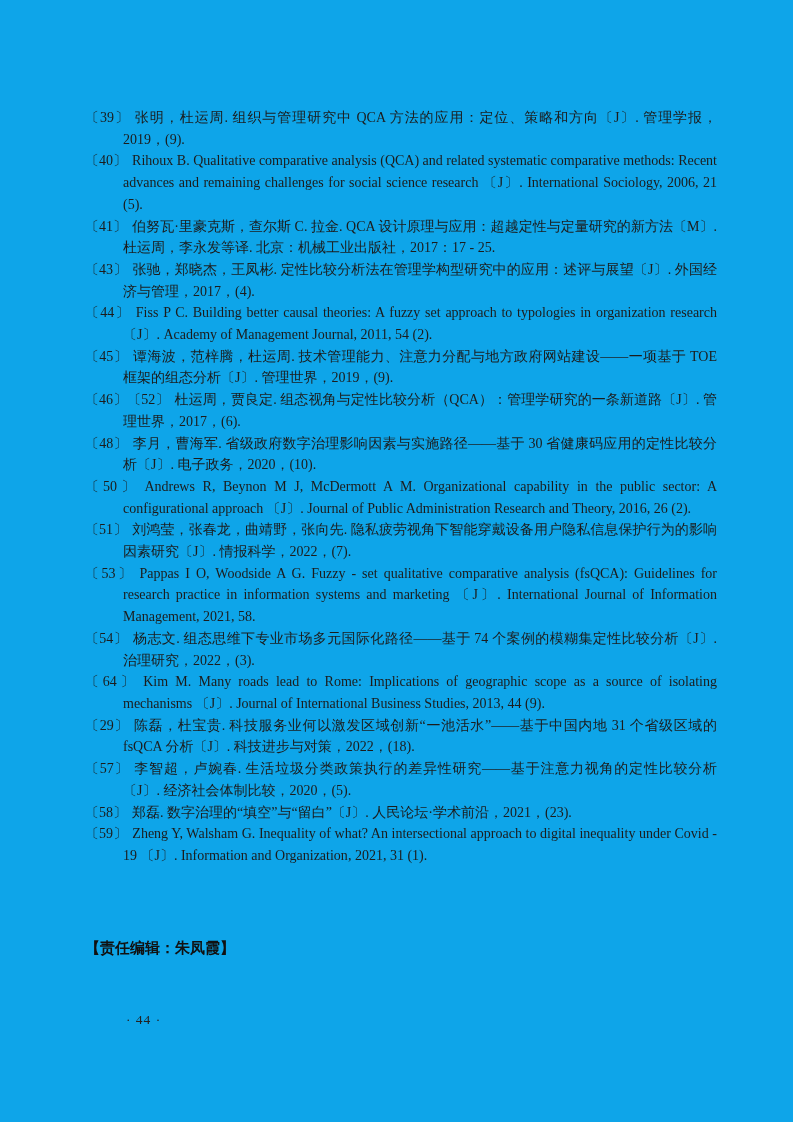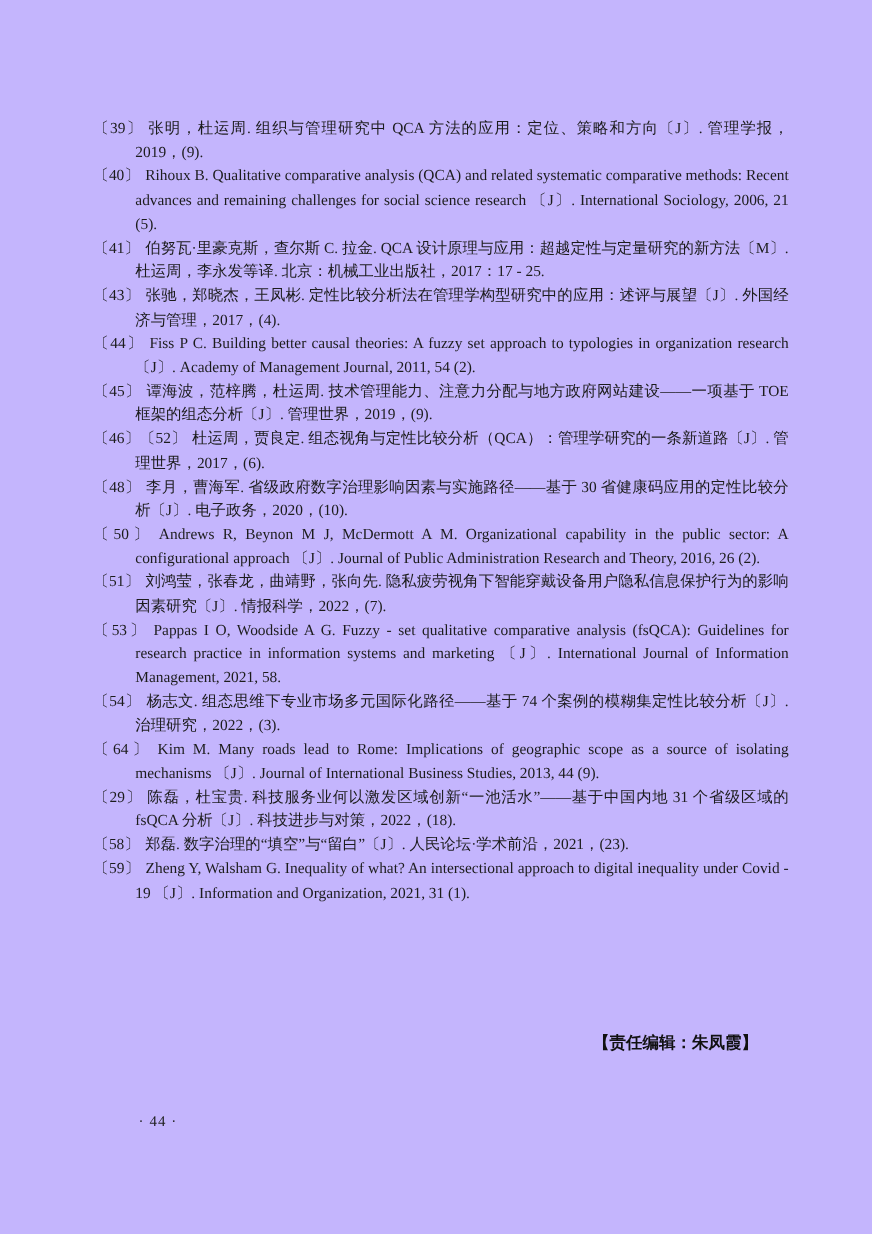--- a/index.html
+++ b/index.html
@@ -1,20 +1,20 @@
 <!DOCTYPE html>
 <html><head>
 <meta charset="utf-8">
 <style>
   html, body { margin: 0; padding: 0; background: #ffffff; }
   .page {
     position: relative;
     width: 793px;
     height: 1122px;
-    background: #c4b5fd;
+    background: #0ea5e9;
     font-family: "Liberation Serif", "DejaVu Serif", serif;
     color: #1c1c1c;
     overflow: hidden;
   }
   .refs {
     position: absolute;
     left: 85px;
     top: 107px;
     width: 632px;
   }
@@ -23,21 +23,21 @@
     line-height: 21.7px;
     text-align: justify;
     text-justify: inter-ideograph;
     padding-left: 38px;
     text-indent: -38px;
   }
   .ref-label { padding-right: 5px; }
   .it { }
   .editor-note {
     margin-top: 16px;
-    text-align: right;
+    text-align: left;
     padding-right: 28px;
     font-family: "Liberation Sans", "DejaVu Sans", sans-serif;
     font-weight: bold;
     font-size: 15px;
     color: #111;
   }
   .page-number {
     position: absolute;
     left: 94px;
     top: 1012px;
@@ -60,20 +60,21 @@
       <div class="ref"><span class="ref-label">〔44〕</span><span>Fiss P C. Building better causal theories: A fuzzy set approach to typologies in organization research 〔J〕. </span><span class="it">Academy of Management Journal</span><span>, 2011, 54 (2).</span></div>
       <div class="ref"><span class="ref-label">〔45〕</span><span>谭海波，范梓腾，杜运周. 技术管理能力、注意力分配与地方政府网站建设——一项基于 TOE 框架的组态分析〔J〕. 管理世界，2019，(9).</span></div>
       <div class="ref"><span class="ref-label">〔46〕〔52〕</span><span>杜运周，贾良定. 组态视角与定性比较分析（QCA）：管理学研究的一条新道路〔J〕. 管理世界，2017，(6).</span></div>
       <div class="ref"><span class="ref-label">〔48〕</span><span>李月，曹海军. 省级政府数字治理影响因素与实施路径——基于 30 省健康码应用的定性比较分析〔J〕. 电子政务，2020，(10).</span></div>
       <div class="ref"><span class="ref-label">〔50〕</span><span>Andrews R, Beynon M J, McDermott A M. Organizational capability in the public sector: A configurational approach 〔J〕. </span><span class="it">Journal of Public Administration Research and Theory</span><span>, 2016, 26 (2).</span></div>
       <div class="ref"><span class="ref-label">〔51〕</span><span>刘鸿莹，张春龙，曲靖野，张向先. 隐私疲劳视角下智能穿戴设备用户隐私信息保护行为的影响因素研究〔J〕. 情报科学，2022，(7).</span></div>
       <div class="ref"><span class="ref-label">〔53〕</span><span>Pappas I O, Woodside A G. Fuzzy - set qualitative comparative analysis (fsQCA): Guidelines for research practice in information systems and marketing 〔J〕. </span><span class="it">International Journal of Information Management</span><span>, 2021, 58.</span></div>
       <div class="ref"><span class="ref-label">〔54〕</span><span>杨志文. 组态思维下专业市场多元国际化路径——基于 74 个案例的模糊集定性比较分析〔J〕. 治理研究，2022，(3).</span></div>
       <div class="ref"><span class="ref-label">〔64〕</span><span>Kim M. Many roads lead to Rome: Implications of geographic scope as a source of isolating mechanisms 〔J〕. </span><span class="it">Journal of International Business Studies</span><span>, 2013, 44 (9).</span></div>
       <div class="ref"><span class="ref-label">〔29〕</span><span>陈磊，杜宝贵. 科技服务业何以激发区域创新“一池活水”——基于中国内地 31 个省级区域的 fsQCA 分析〔J〕. 科技进步与对策，2022，(18).</span></div>
+      <div class="ref"><span class="ref-label">〔57〕</span><span>李智超，卢婉春. 生活垃圾分类政策执行的差异性研究——基于注意力视角的定性比较分析〔J〕. 经济社会体制比较，2020，(5).</span></div>
       <div class="ref"><span class="ref-label">〔58〕</span><span>郑磊. 数字治理的“填空”与“留白”〔J〕. 人民论坛·学术前沿，2021，(23).</span></div>
       <div class="ref"><span class="ref-label">〔59〕</span><span>Zheng Y, Walsham G. Inequality of what? An intersectional approach to digital inequality under Covid - 19 〔J〕. </span><span class="it">Information and Organization</span><span>, 2021, 31 (1).</span></div>
     </div>
   <div class="editor-note-wrap" style="position:absolute; left:85px; top:923px; width:632px;">
     <div class="editor-note">【责任编辑：朱凤霞】</div>
   </div>
   <div class="page-number">· 44 ·</div>
 </div>
 
 </body></html>

